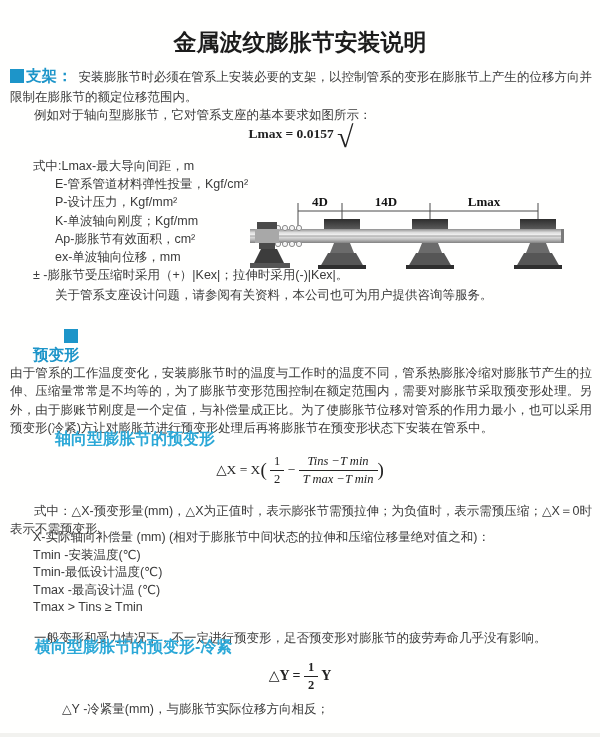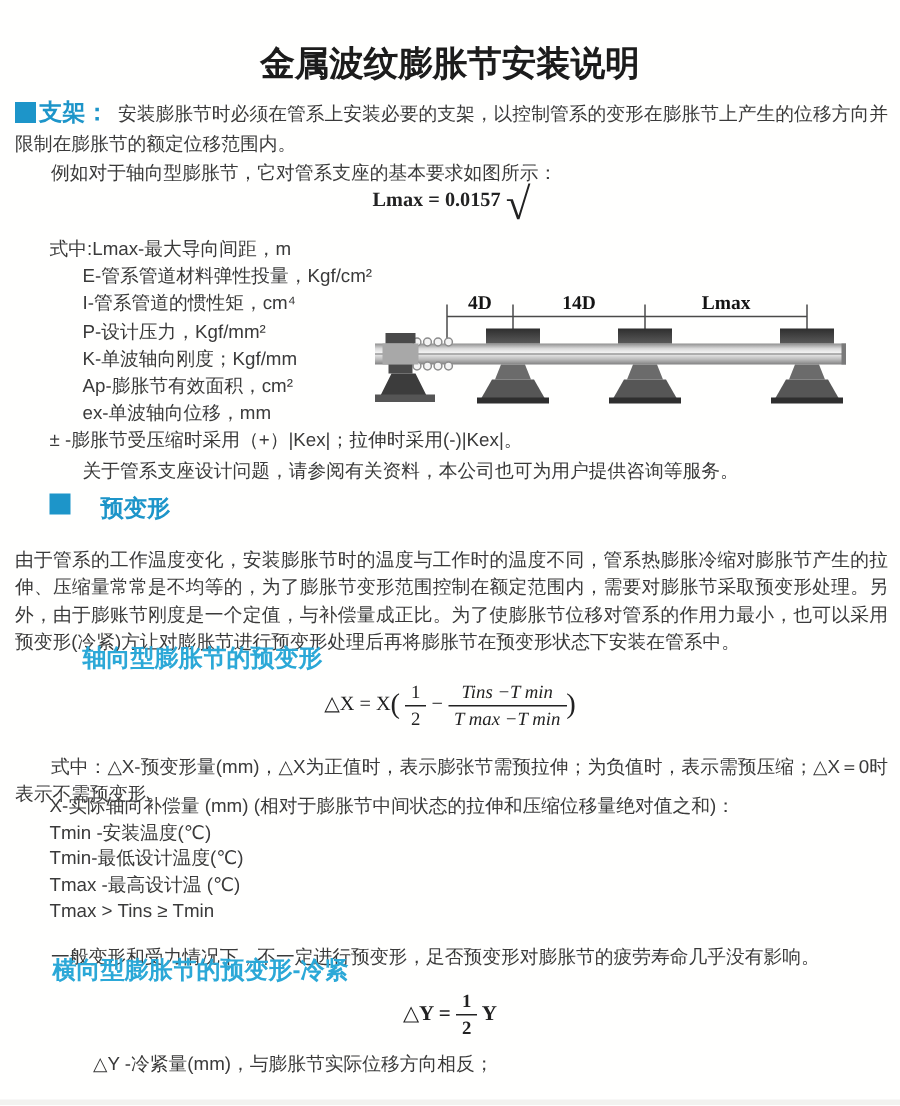--- a/index.html
+++ b/index.html
@@ -17,21 +17,21 @@
   }
   .para{
     position:absolute;left:10px;width:582px;
     font-size:12.5px;line-height:20.5px;text-align:justify;color:#3a3a3a;
   }
   .p1{top:53px;text-indent:0;}
   .p1-text{ }
   .p2{top:92px;text-indent:24px;}
   .sec-heading{
     position:absolute;font-size:15.5px;font-weight:bold;
-    display:flex;align-items:flex-start;gap:18px;
+    display:flex;align-items:flex-end;gap:2px;flex-direction:column;
   }
   .blue{color:#1d95c9;}
   .sq{
     display:inline-block;width:14px;height:14px;background:#1d95c9;
     margin-right:2px;flex:0 0 auto;
   }
   .inline-heading{
     font-size:15.5px;font-weight:bold;color:#1d95c9;
     padding-right:6px;
   }
@@ -96,21 +96,20 @@
   <p class="para p2">例如对于轴向型膨胀节，它对管系支座的基本要求如图所示：</p>
 
   <div class="formula f1">
     <span>Lmax = 0.0157</span>
     <span class="sqrt-sign">√</span>
   </div>
 
   <div class="def-list">
     <div class="def-line">式中:Lmax-最大导向间距，m</div>
     <div class="def-line ind">E-管系管道材料弹性投量，Kgf/cm²</div>
-    <div class="def-line ind">I-管系管道的惯性矩，cm⁴</div>
     <div class="def-line ind">P-设计压力，Kgf/mm²</div>
     <div class="def-line ind">K-单波轴向刚度；Kgf/mm</div>
     <div class="def-line ind">Ap-膨胀节有效面积，cm²</div>
     <div class="def-line ind">ex-单波轴向位移，mm</div>
     <div class="def-line">± -膨胀节受压缩时采用（+）|Kex|；拉伸时采用(-)|Kex|。</div>
     <div class="def-line ind gap">关于管系支座设计问题，请参阅有关资料，本公司也可为用户提供咨询等服务。</div>
   </div>
 
   <svg class="diagram" viewBox="0 0 348 96" xmlns="http://www.w3.org/2000/svg">
     <defs>

